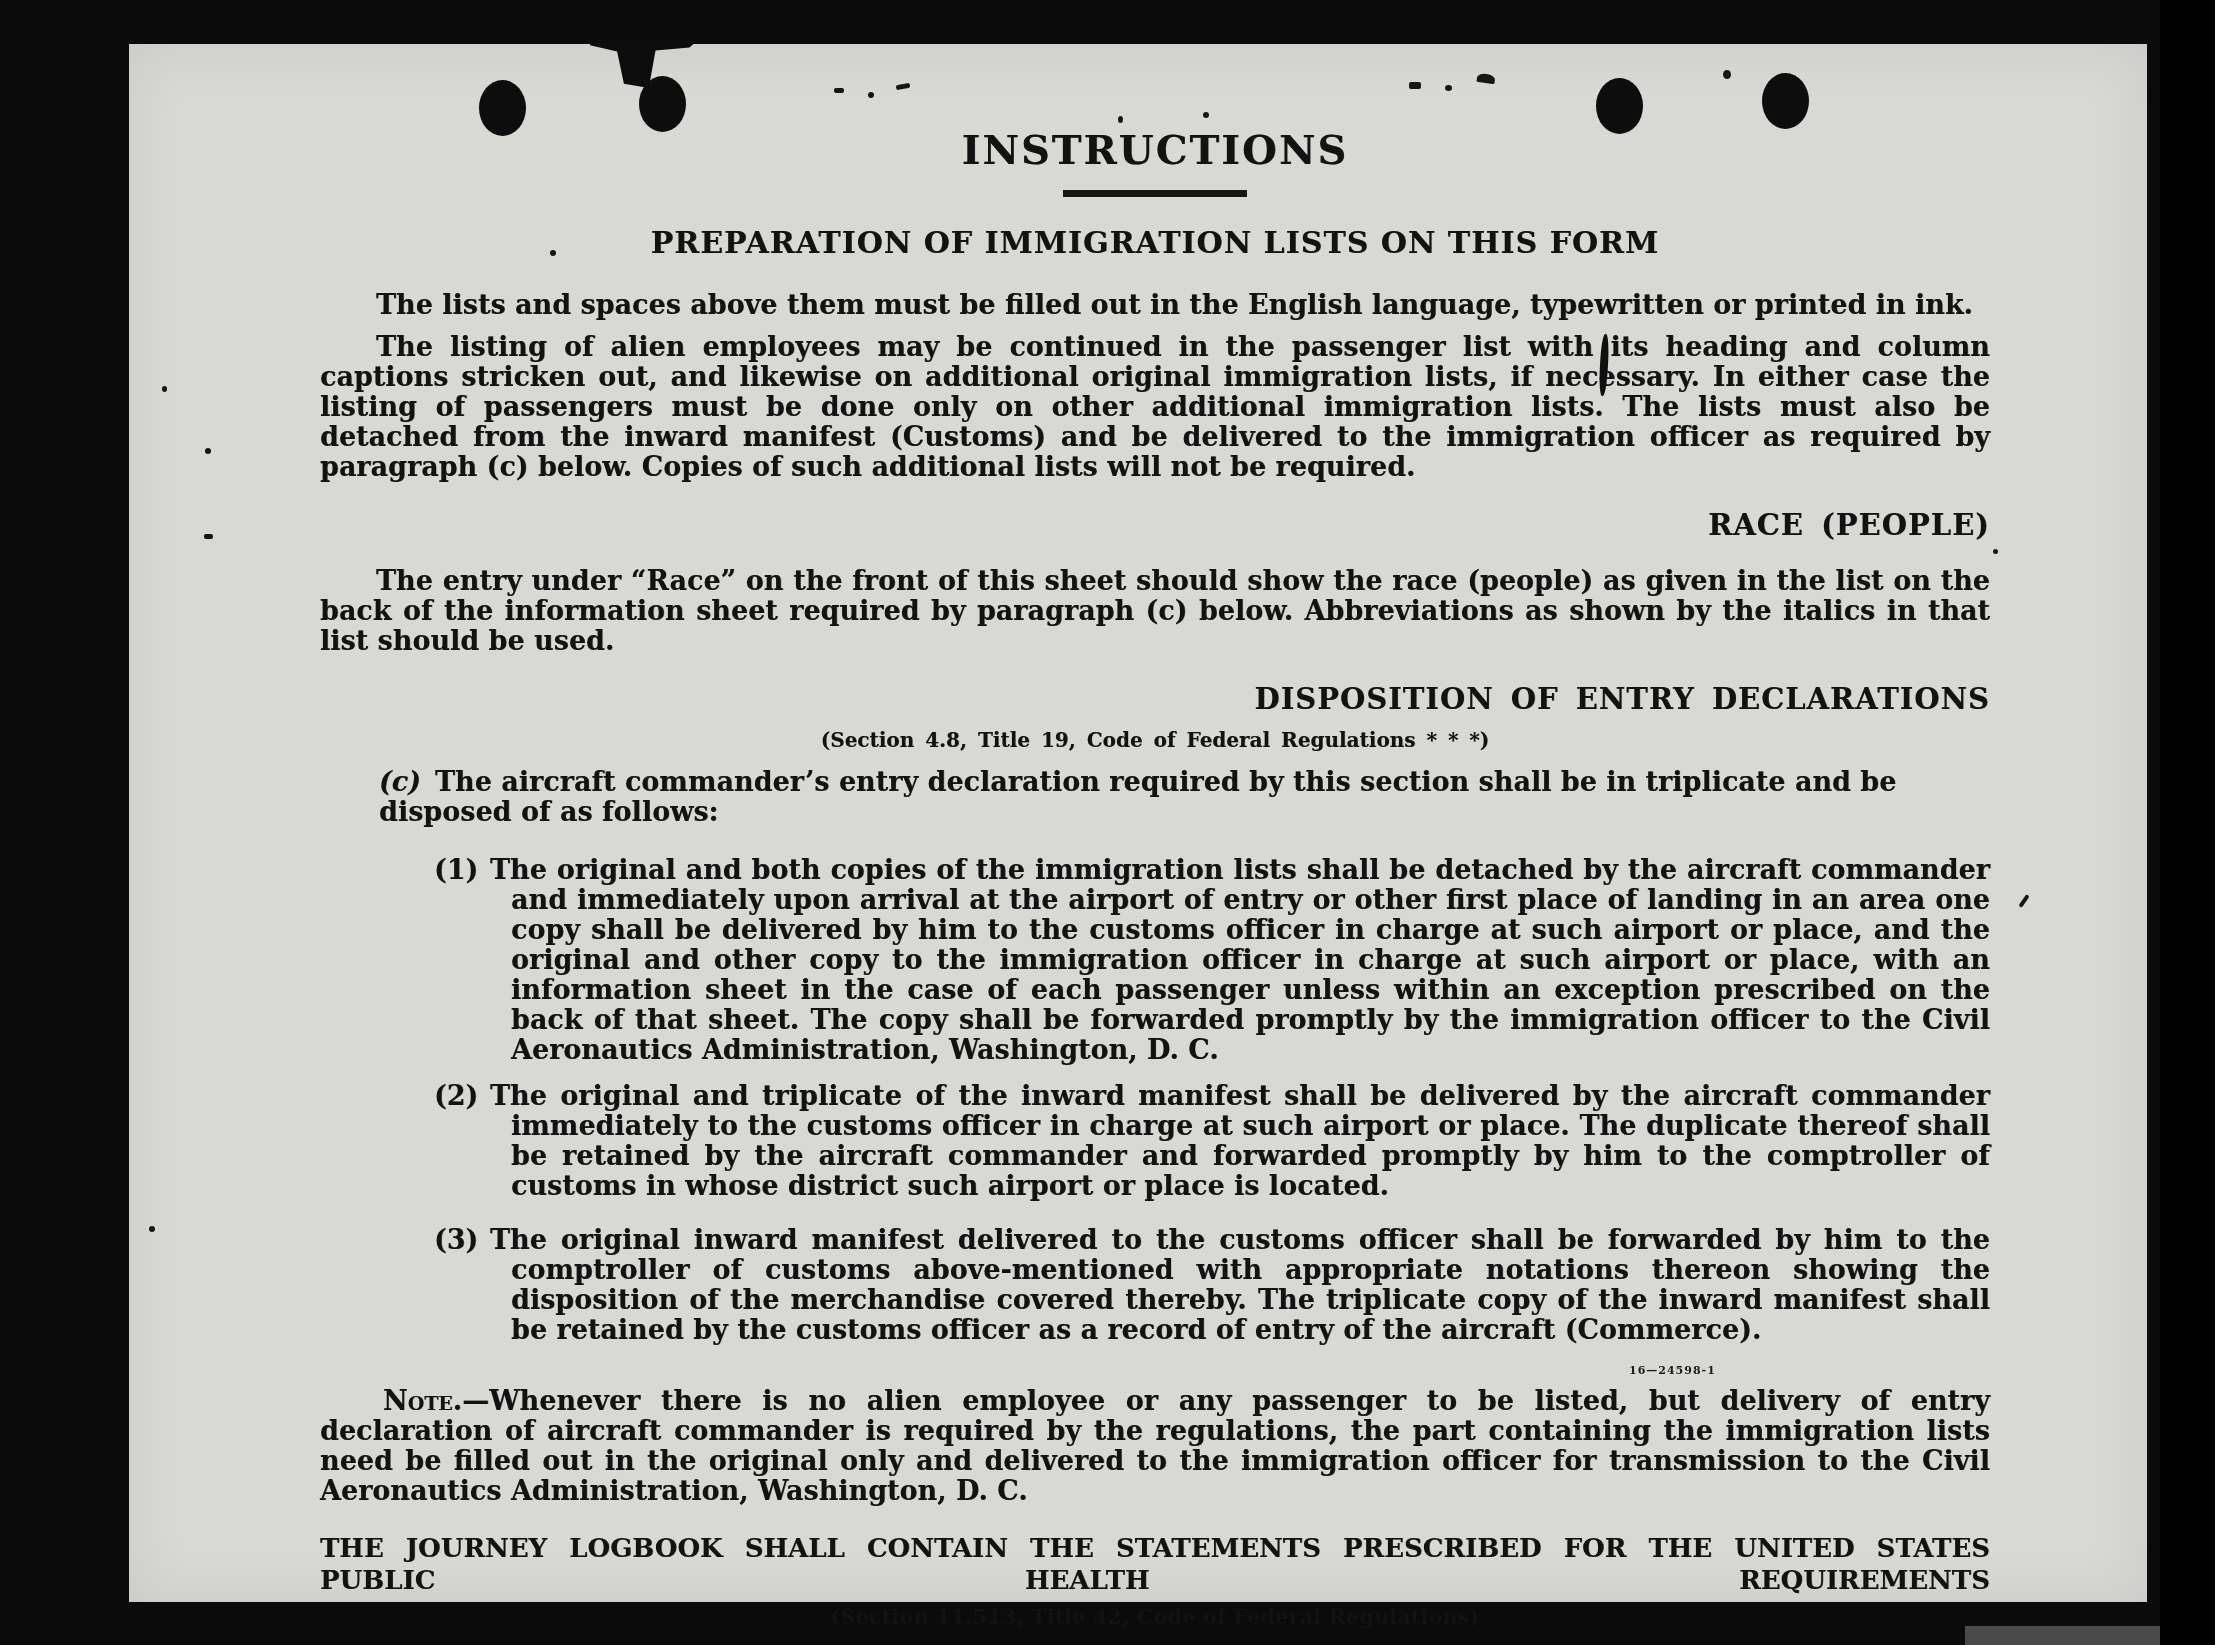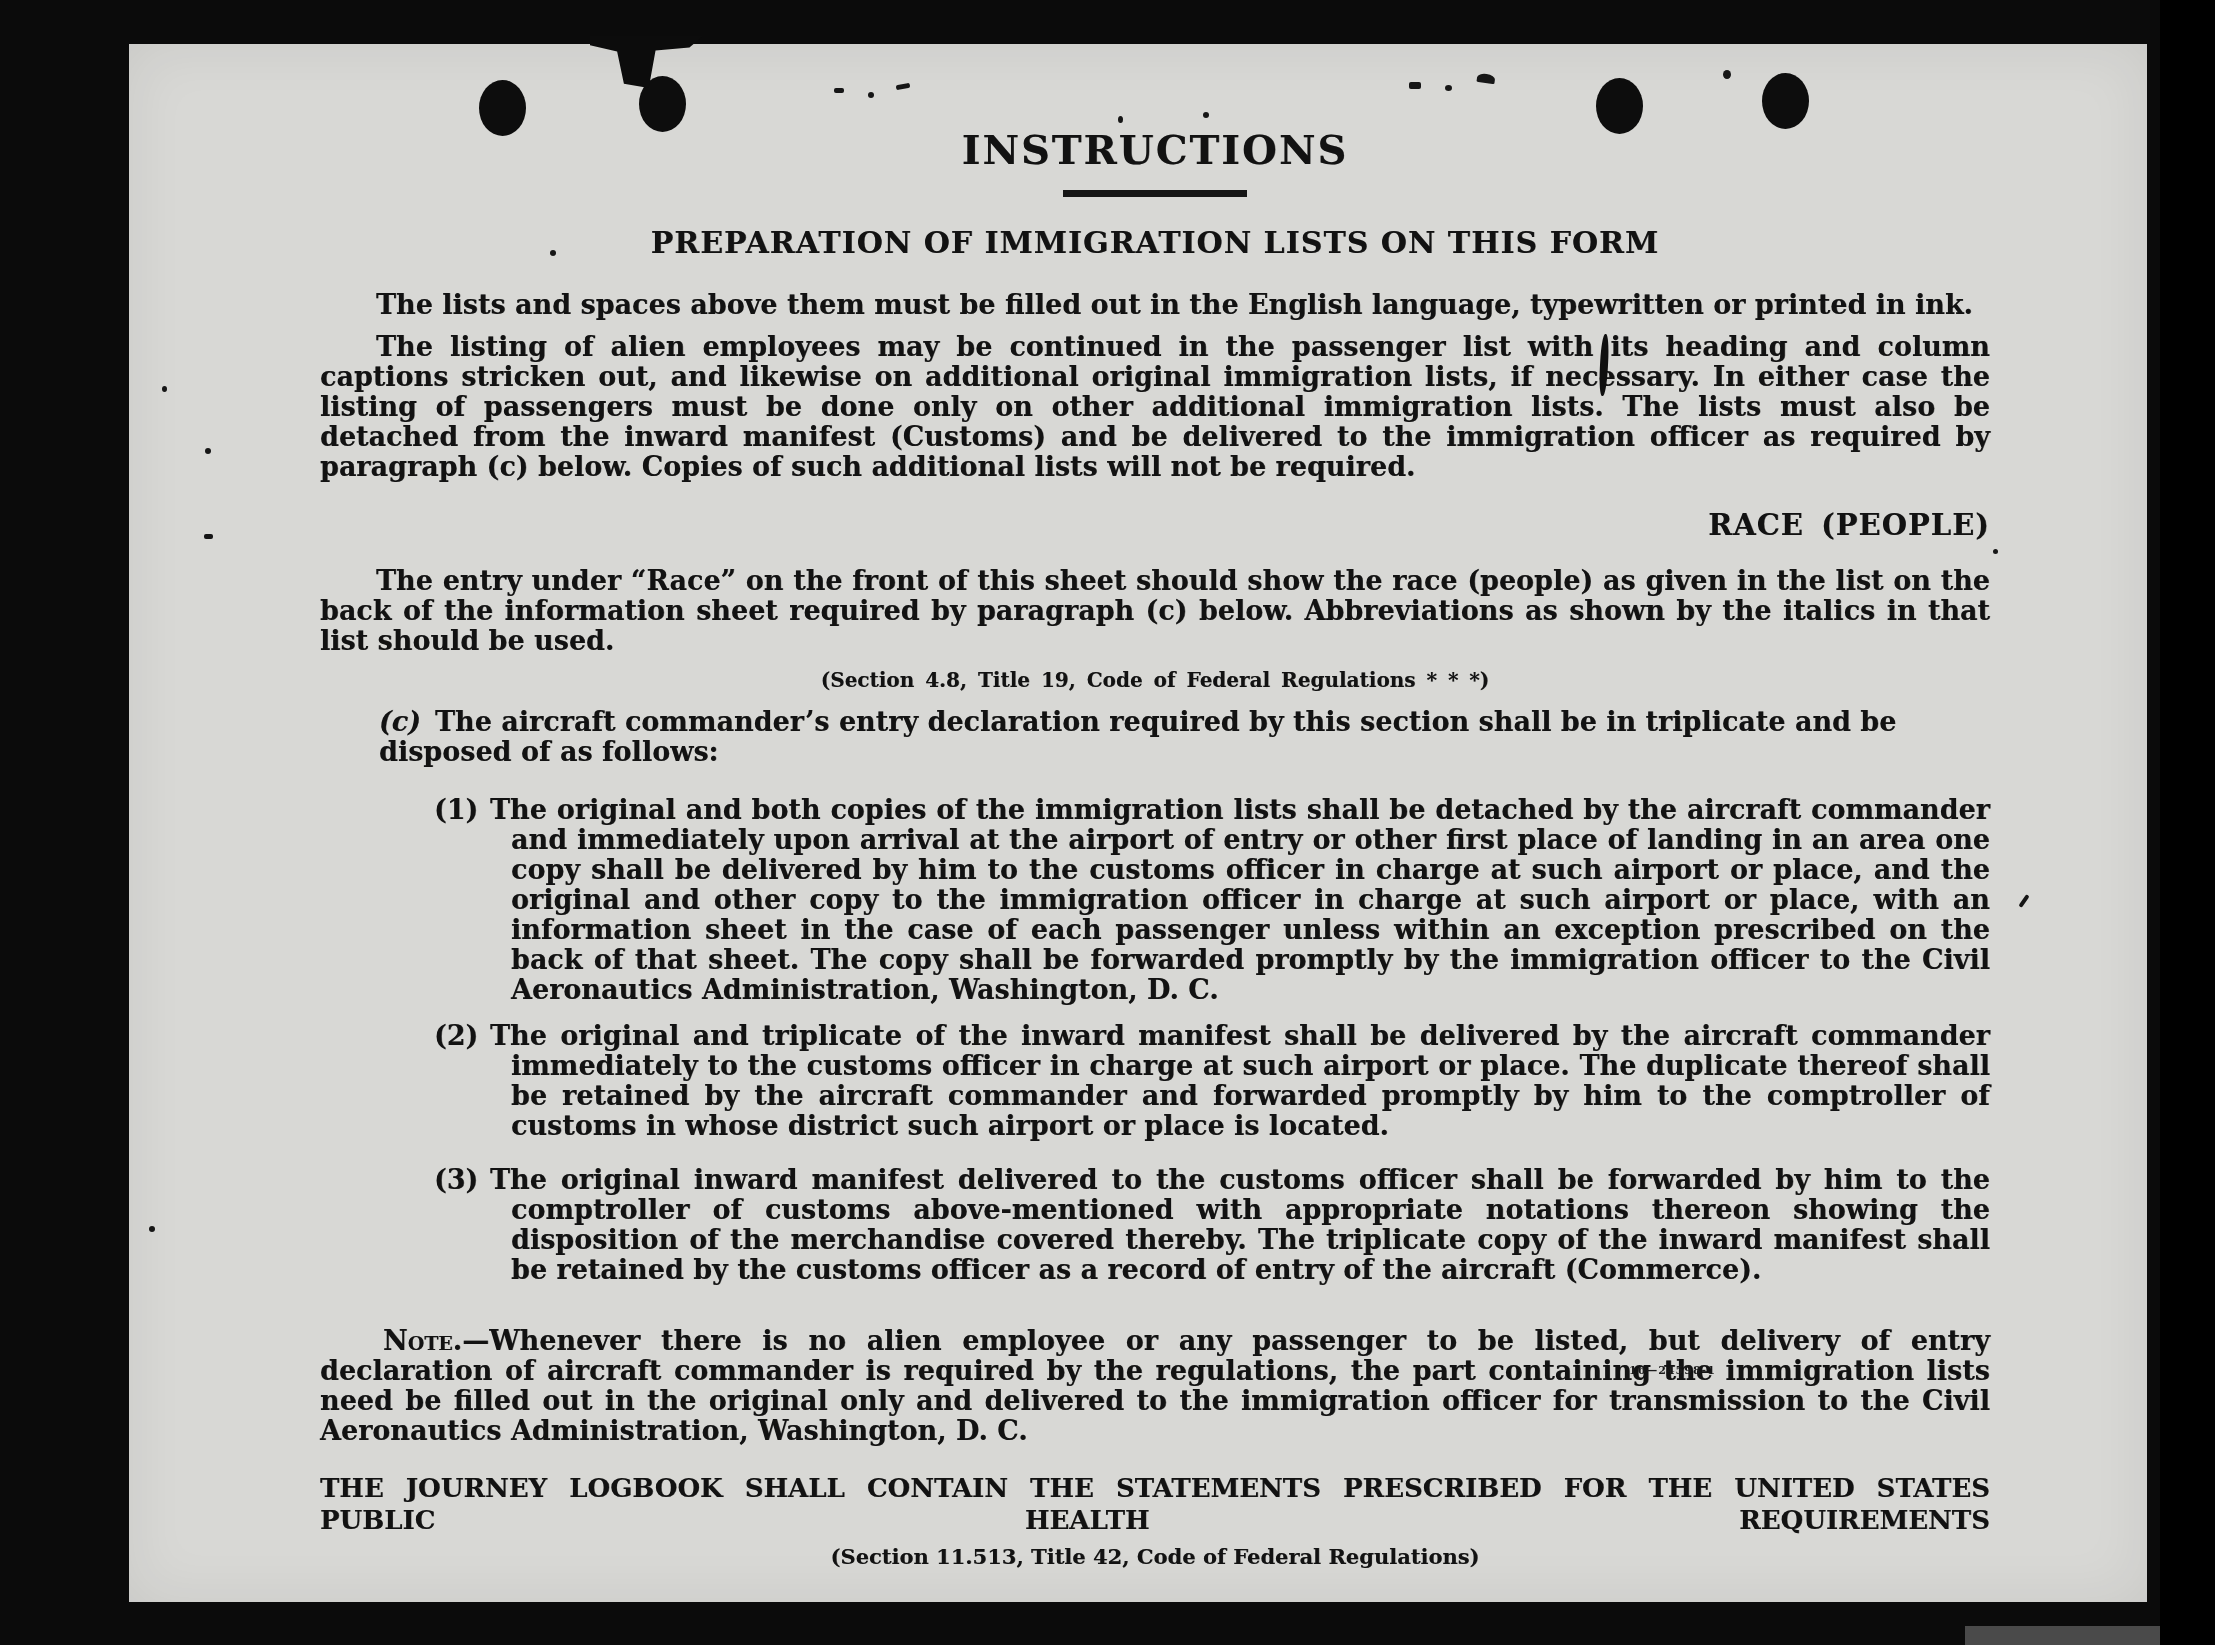--- a/index.html
+++ b/index.html
@@ -148,20 +148,21 @@
       <div class="title-rule"></div>
 
       <h2 class="subtitle">PREPARATION OF IMMIGRATION LISTS ON THIS FORM</h2>
 
       <p class="para p-first">The lists and spaces above them must be filled out in the English language, typewritten or printed in ink.</p>
       <p class="para p-body">The listing of alien employees may be continued in the passenger list with its heading and column captions stricken out, and likewise on additional original immigration lists, if necessary.  In either case the listing of passengers must be done only on other additional immigration lists.  The lists must also be detached from the inward manifest (Customs) and be delivered to the immigration officer as required by paragraph (c) below.  Copies of such additional lists will not be required.</p>
 
       <h2 class="sec-head">RACE  (PEOPLE)</h2>
       <p class="para race-para">The entry under “Race” on the front of this sheet should show the race (people) as given in the list on the back of the information sheet required by paragraph (c) below.  Abbreviations as shown by the italics in that list should be used.</p>
 
+      <h2 class="sec-head">DISPOSITION  OF  ENTRY  DECLARATIONS</h2>
       <p class="sec-ref">(Section 4.8, Title 19, Code of Federal Regulations  *  *  *)</p>
 
       <p class="para c-line"><span class="c-label">(c)</span><span>The aircraft commander’s entry declaration required by this section shall be in triplicate and be disposed of as follows:</span></p>
 
       <div class="item">
         <span class="num">(1)</span>
         <span>The original and both copies of the immigration lists shall be detached by the aircraft commander and immediately upon arrival at the airport of entry or other first place of landing in an area one copy shall be delivered by him to the customs officer in charge at such airport or place, and the original and other copy to the immigration officer in charge at such airport or place, with an information sheet in the case of each passenger unless within an exception prescribed on the back of that sheet.  The copy shall be forwarded promptly by the immigration officer to the Civil Aeronautics Administration, Washington, D. C.</span>
       </div>
       <div class="item">
         <span class="num">(2)</span>

